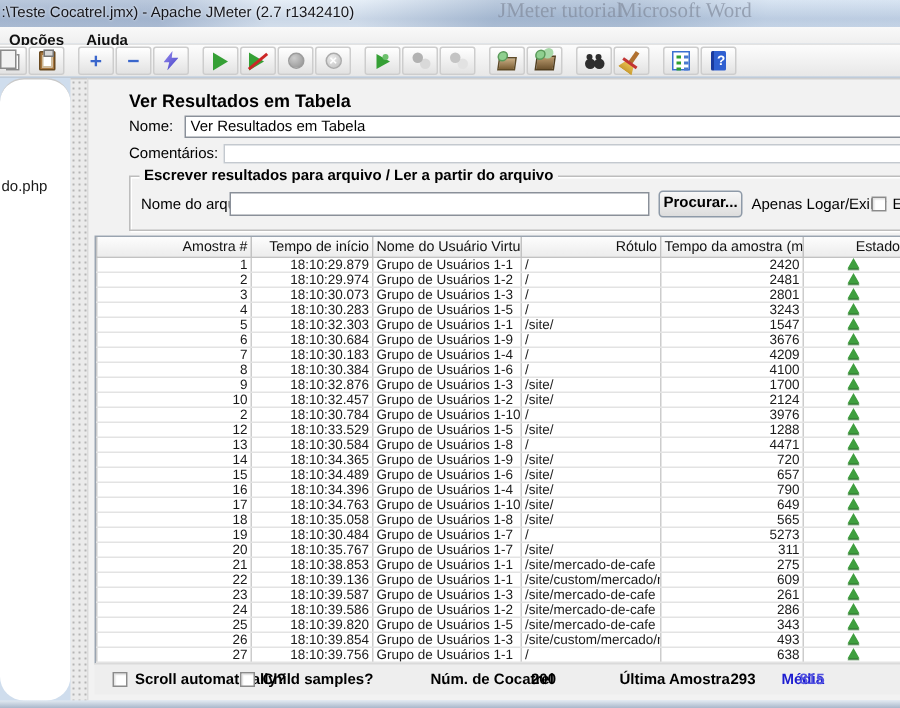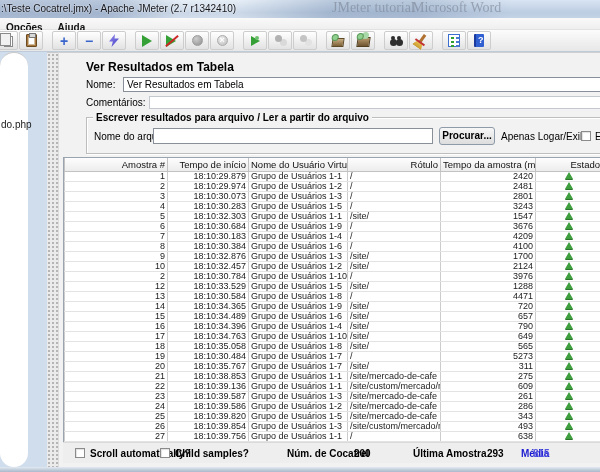--- a/index.html
+++ b/index.html
@@ -72,21 +72,21 @@
   .ic-search-reset { width:3px; height:9px; background:#b0702f; transform:rotate(35deg); margin:-4px 0 0 2px; }
   .ic-search-reset::after { content:""; position:absolute; top:9px; left:-4px; width:11px; height:6px; background:linear-gradient(#eac553,#c89a30); clip-path:polygon(22% 0,78% 0,100% 100%,0 100%); }
   .ic-search-reset::before { content:""; position:absolute; top:8px; left:-4px; width:11px; height:2px; background:#c23434; z-index:1; }
   .ic-function-helper { width:12px; height:13px; background:#fff; border:1px solid #3a6fd0; }
   .ic-function-helper::before { content:""; position:absolute; left:2px; top:2px; width:3px; height:2px; background:#2fa02f; box-shadow:0 4px 0 #2fa02f,0 8px 0 #2fa02f; }
   .ic-function-helper::after { content:""; position:absolute; left:7px; top:2px; width:3px; height:2px; background:#4a7ad0; box-shadow:0 4px 0 #4a7ad0,0 8px 0 #4a7ad0; }
   .ic-help { width:10px; height:13px; background:linear-gradient(90deg,#1a3a9e 0 2px,#2f5fd0 2px); border-radius:1px; }
   .ic-help::after { content:"?"; position:absolute; left:4px; top:1px; font:bold 9px/11px "Liberation Sans",sans-serif; color:#fff; }
 
   
-  .tree { position:absolute; left:0; top:52px; width:28px; bottom:5px; background:#fff; border-top:1px solid #c9c9c9;border-radius:16px; }
+  .tree { position:absolute; left:0; top:52px; width:47px; bottom:5px; background:#fff; border-top:1px solid #c9c9c9;border-radius:16px; }
   .tree-item { position:absolute; left:1px; top:66px; font-size:10px; color:#1a1a1a; white-space:nowrap; }
   .splitter {
     position:absolute; left:47px; top:52px; width:11px; bottom:5px;
     background-color:#ebebeb;
     background-image:radial-gradient(#b5b5b5 0.9px, transparent 1px);
     background-size:4px 4px; border-top:1px solid #c9c9c9;
   }
   .mainpanel {
     position:absolute; left:58px; top:52px; width:542px; bottom:5px;
     background:#f2f2f2; border-top:1px solid #cfcfcf; border-left:1px solid #dcdcdc;

